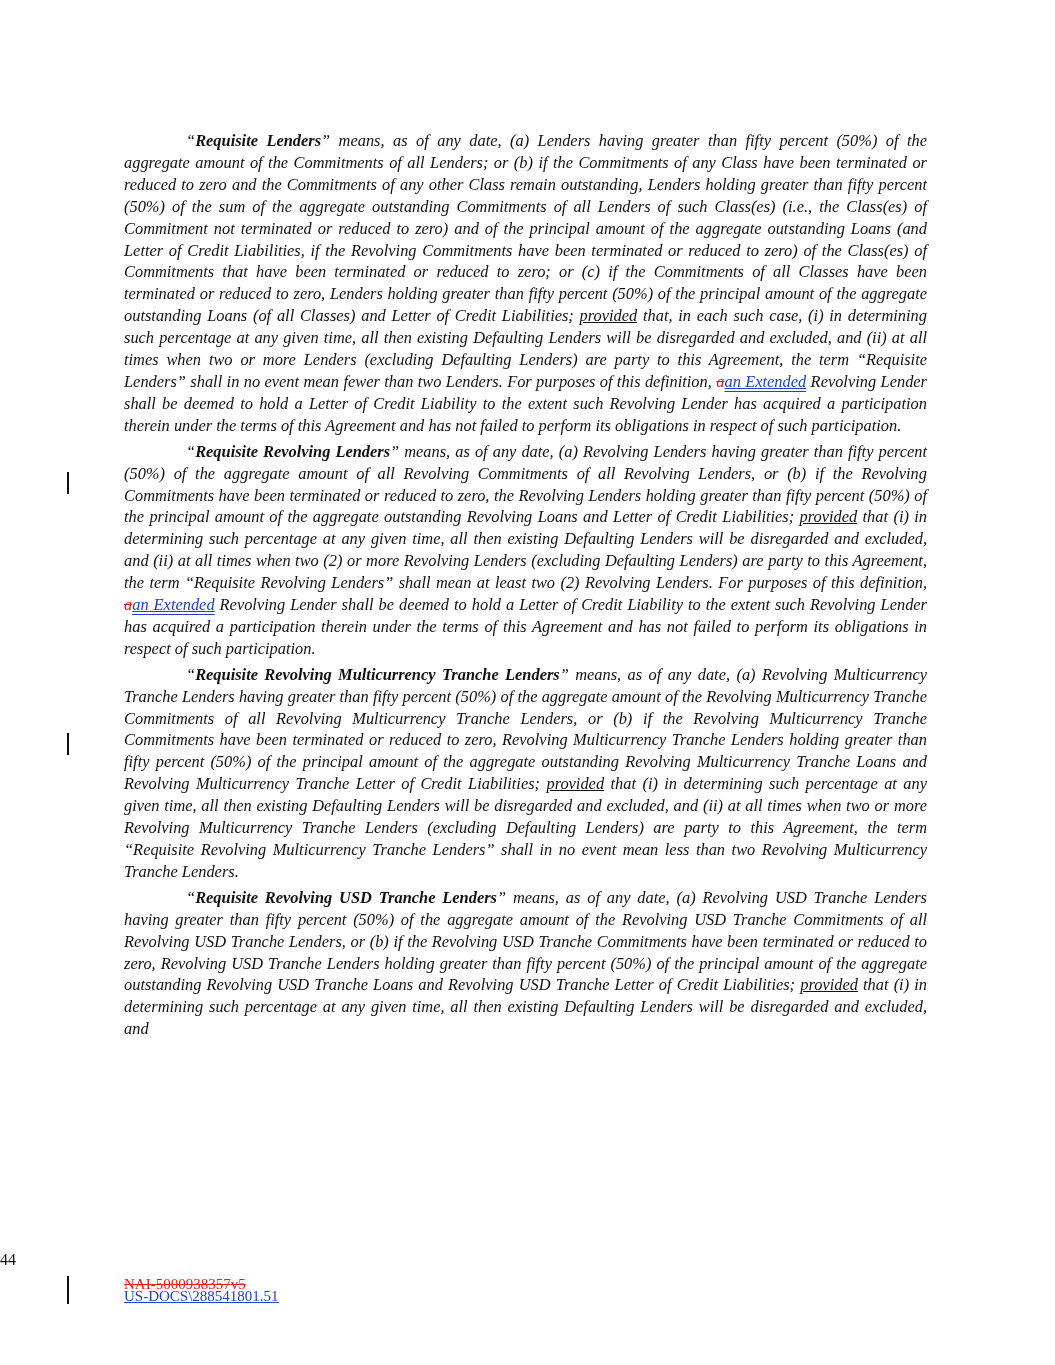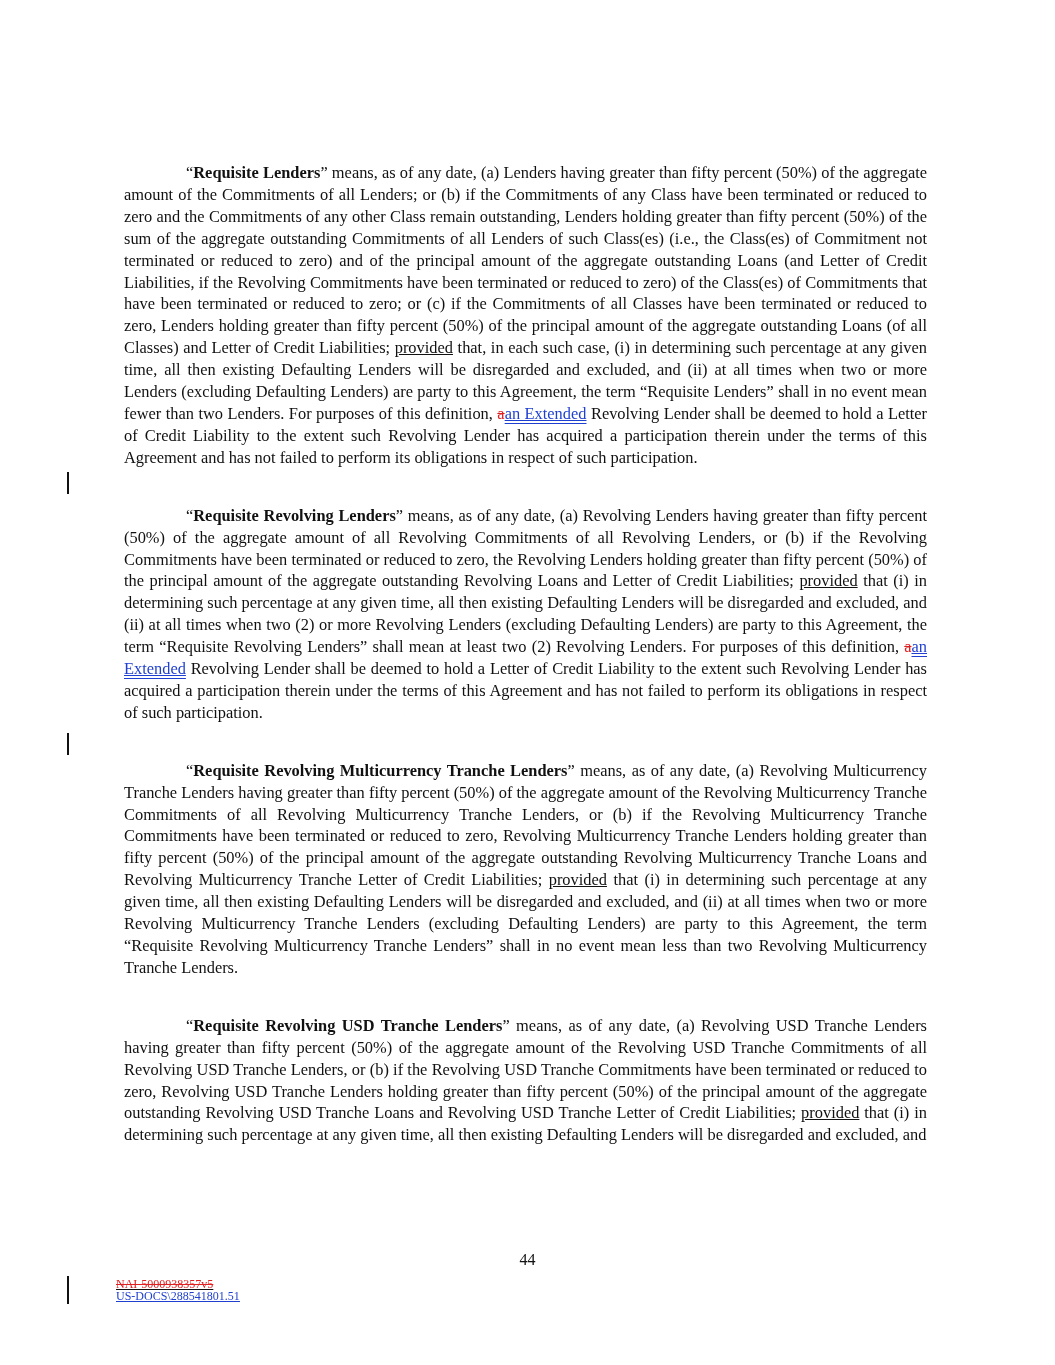--- a/index.html
+++ b/index.html
@@ -1,28 +1,28 @@
 <!DOCTYPE html>
 <html><head>
 <meta charset="utf-8">
 <style>
   html, body { margin: 0; padding: 0; background: #ffffff; }
   body { width: 1055px; height: 1365px; position: relative; overflow: hidden;
          font-family: "Liberation Serif", serif; color: #111; }
   .page { position: absolute; left: 124px; top: 126px; width: 803px; }
   p { margin: 0; font-size: 16.4px; line-height: 21.9px; text-align: justify; }
-  p.gap { margin-top: 36px; }
+  p.gap { margin-top: 4px; font-style: italic; }
   .indent { text-indent: 62px; }
   b { font-weight: bold; }
   u.prov { text-decoration: underline; }
   .del { color: #e02020; text-decoration: line-through; }
   .ins { color: #1f3fd0; text-decoration: underline double; }
   .bar { position: absolute; left: 67px; width: 2px; background: #111; }
-  .pagenum { position: absolute; left: 0; width: 1055px; top: 1251px; text-align: center; font-size: 16px; }
-  .footer { position: absolute; left: 116px; top: 1278px; font-size: 12px; line-height: 12px; text-decoration: underline; }
+  .pagenum { position: absolute; left: 0; width: 1055px; top: 1251px; text-align: left; font-size: 16px; }
+  .footer { position: absolute; left: 124px; top: 1278px; font-size: 15px; line-height: 12px; }
   .footer .del { display: block; }
   .footer .ins { display: block; text-decoration: underline; }
 </style>
 </head>
 <body>
 
 <div class="bar" style="top:472px;height:22px;"></div>
 <div class="bar" style="top:733px;height:22px;"></div>
 <div class="bar" style="top:1276px;height:28px;"></div>
 

